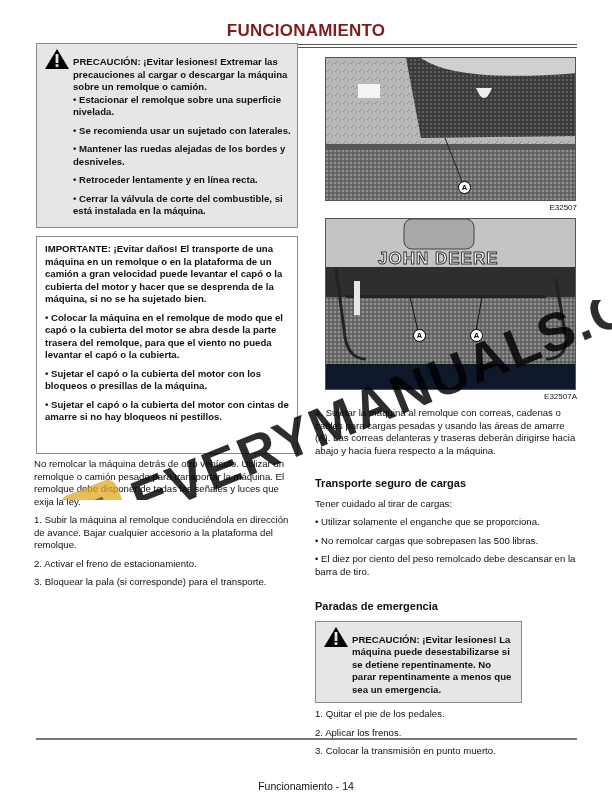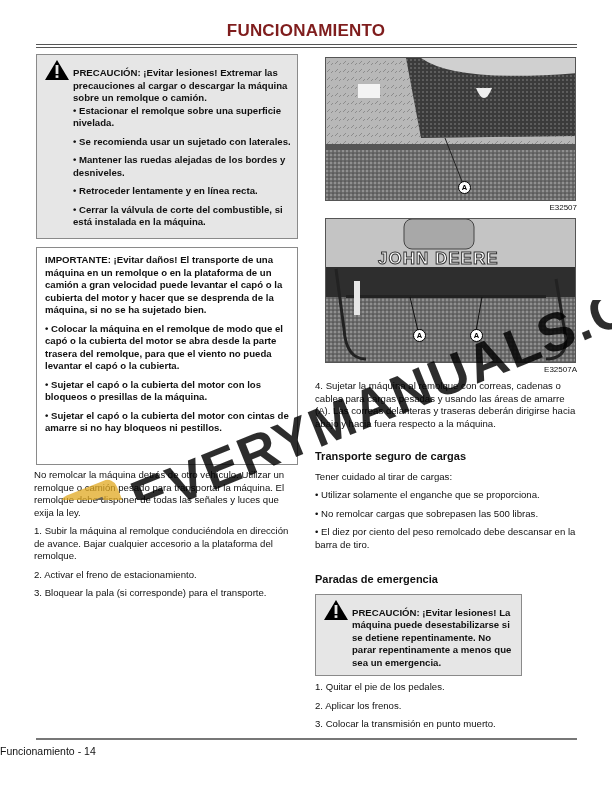--- a/index.html
+++ b/index.html
@@ -6,23 +6,23 @@
     body {
       width: 612px; height: 792px; background: #ffffff; position: relative; overflow: hidden;
       font-family: "Liberation Sans", "DejaVu Sans", sans-serif; color: #111;
     }
     .page-title {
       position: absolute; left: 0; right: 0; top: 21px; text-align: center;
       font-weight: bold; font-size: 17px; letter-spacing: 0.2px; color: #7f1d1d;
     }
     .rule-top { position: absolute; left: 36px; width: 541px; top: 44px; height: 2px; border-top: 1px solid #555; border-bottom: 1px solid #555; }
     .rule-bottom { position: absolute; left: 36px; width: 541px; top: 738px; height: 2px; background: #777; }
-    .footer { position: absolute; left: 0; right: 0; top: 745px; text-align: left; font-size: 10.5px; }
+    .footer { position: absolute; left: 0; right: 0; top: 780px; text-align: center; font-size: 10.5px; }
 
-    .col-left { position: absolute; left: 36px; width: 262px; top: 54px; }
+    .col-left { position: absolute; left: 36px; width: 262px; top: 43px; }
     .col-right { position: absolute; left: 315px; width: 262px; top: 57px; }
 
     .box {
       background: #e6e6e6; border: 1px solid #8a8a8a; padding: 6px 6px 6px 8px;
       font-size: 9.6px; line-height: 12.5px; font-weight: bold; box-sizing: border-box;
     }
     .box.white { background: #fff; border: 1px solid #8a8a8a; }
     .box .warn-head { display: flex; align-items: flex-start; }
     .warn-icon { flex: 0 0 auto; width: 24px; height: 20px; margin-right: 4px; margin-top: -1px; }
     .box .indent { padding-left: 28px; }
@@ -111,21 +111,21 @@
       <path d="M95 0 Q130 25 251 15 L251 0 Z" fill="#d0d0d0"></path>
       <path d="M150 30 q8 20 16 0 z" fill="#eee"></path>
       <rect x="32" y="26" width="22" height="14" fill="#f4f4f4"></rect>
       <rect x="0" y="86" width="251" height="6" fill="#555"></rect>
       <line x1="119" y1="80" x2="137" y2="126" stroke="#222" stroke-width="1"></line>
     </svg>
     <div class="callout" style="left:132px; top:123px;">A</div>
   </div>
   <div class="fig-caption">E32507</div>
 
-  <div class="figure" style="width:251px; height:145px; margin-left:10px; background:#ec4899;">
+  <div class="figure" style="width:251px; height:172px; margin-left:10px; background:#0f172a;">
     <svg width="251" height="145">
       <rect width="251" height="145" fill="url(#grav)"></rect>
       <rect x="0" y="0" width="251" height="48" fill="#c4c4c4"></rect>
       <rect x="78" y="0" width="70" height="30" rx="8" fill="#a8a8a8" stroke="#444"></rect>
       <rect x="0" y="48" width="251" height="30" fill="#2e2e2e"></rect>
       <rect x="20" y="76" width="200" height="3" fill="#222"></rect>
       <path d="M10 50 L18 110 Q20 140 40 140" stroke="#222" stroke-width="3" fill="none"></path>
       <path d="M230 60 L240 120 Q240 140 220 140" stroke="#222" stroke-width="3" fill="none"></path>
       <rect x="28" y="62" width="6" height="34" fill="#e6e6e6"></rect>
       <line x1="84" y1="78" x2="92" y2="112" stroke="#111"></line>

